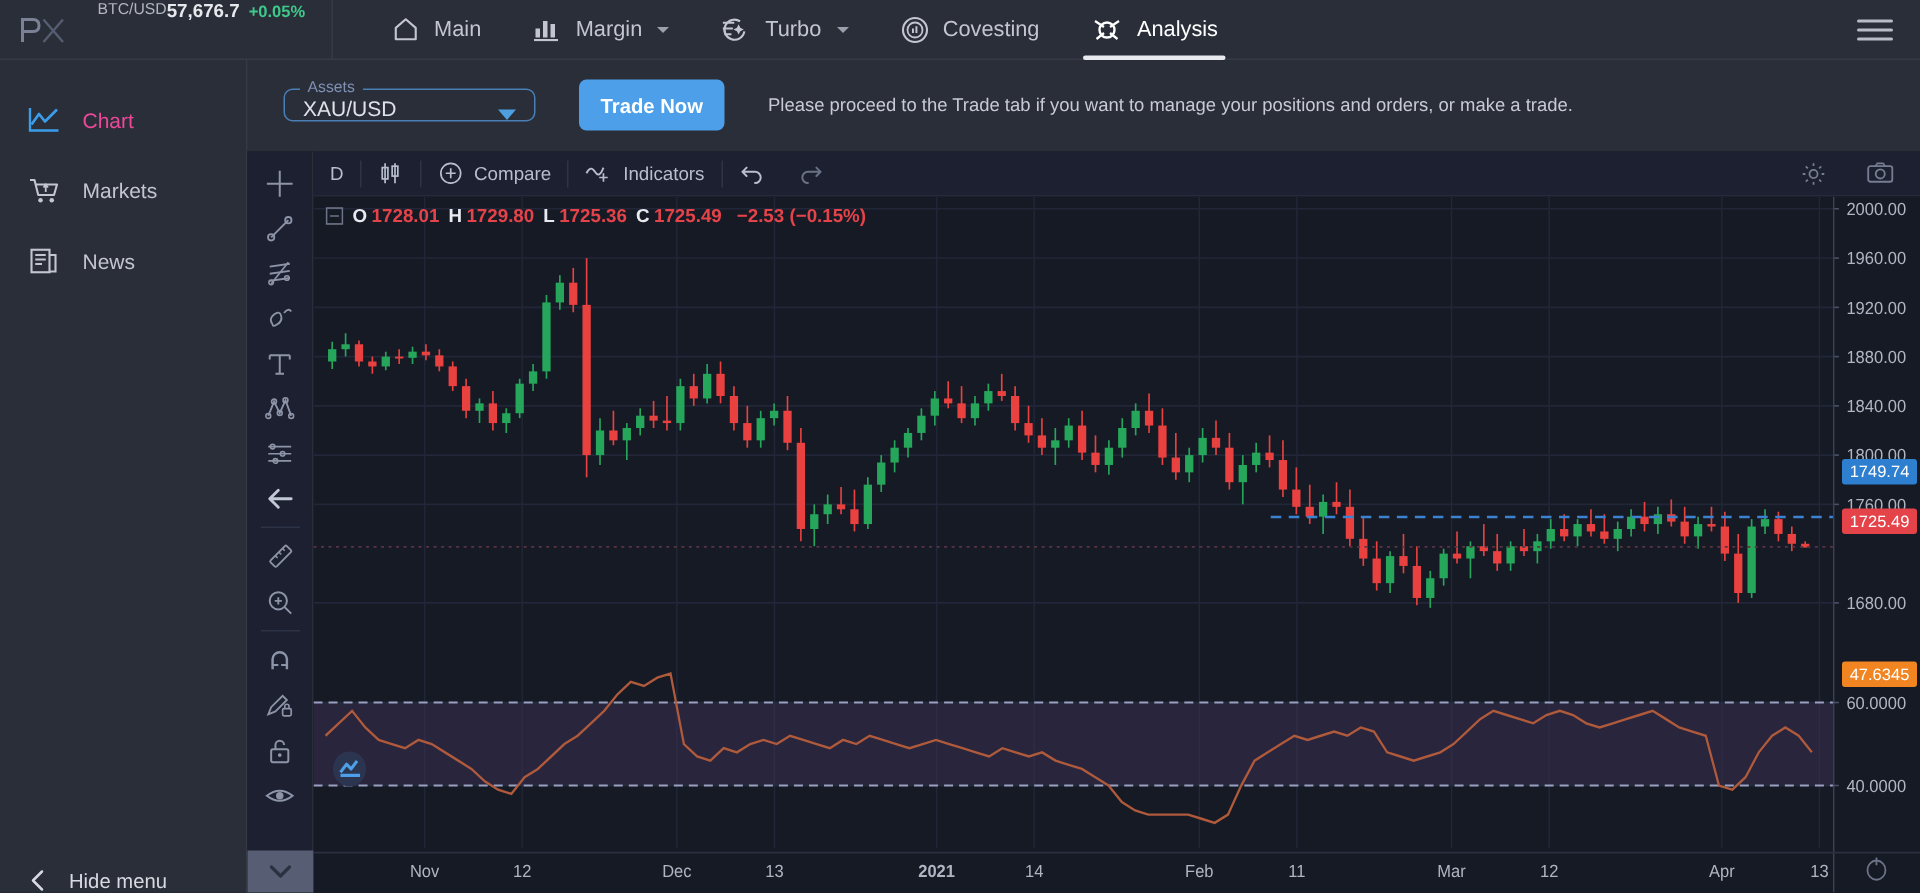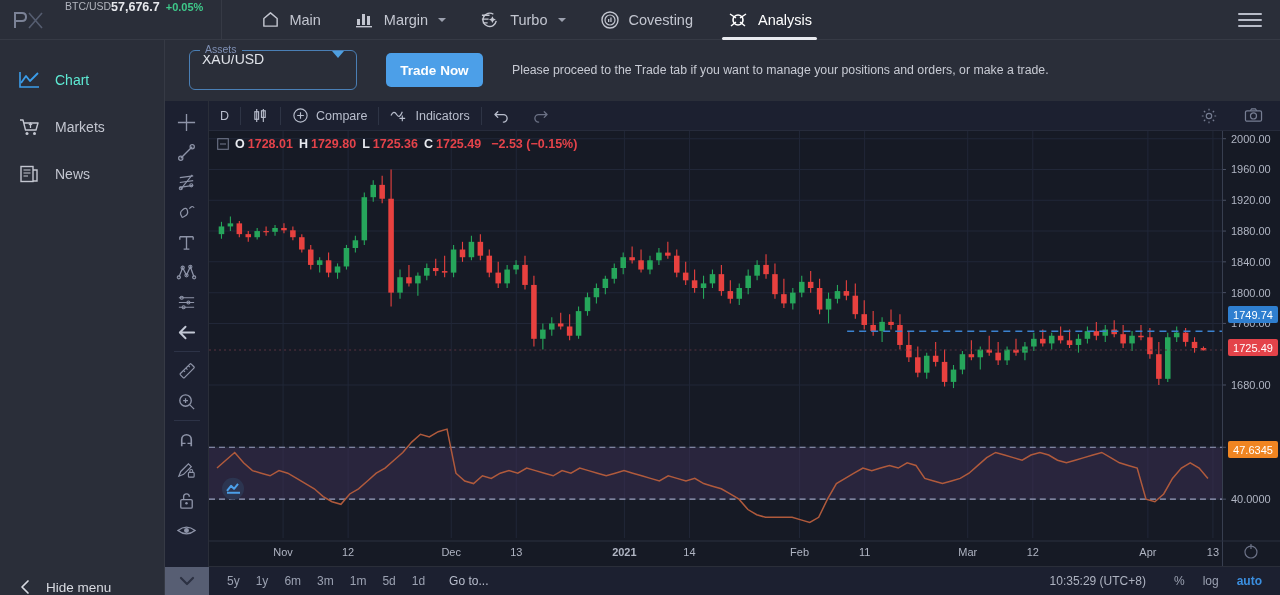--- a/index.html
+++ b/index.html
@@ -34,33 +34,33 @@
   .hamb span { display:block; height:2.3px; background:#b8bcc8; border-radius:1px; }
 
   
   .body { flex:1; display:flex; min-height:0; }
 
   
   .sidebar { width:165px; background:#2a2e39; flex:none; position:relative;
              border-right:1px solid #363a45; }
   .sbitem { display:flex; align-items:center; gap:14px; height:28px; margin:0 0 0 18px;
             color:#c3c6d0; cursor:pointer; font-size:14px; }
-  .sbitem.active { color:#5eead4; }
+  .sbitem.active { color:#ec4899; }
   .sb-sp1 { height:26px; }
   .sb-sp2 { height:19px; }
   .hidemenu { position:absolute; left:0; right:0; bottom:0; height:37px;
               display:flex; align-items:flex-end; gap:14px; padding-left:18px;
               color:#d8dae1; cursor:pointer; font-size:13.5px; }
 
   
   .chartwrap { flex:1; display:flex; flex-direction:column; min-width:0; background:#151924; }
   .infobar { height:60px; background:#2a2e39; display:flex; align-items:center;
              padding:0 12px 0 24px; flex:none; gap:0; }
-  .assetsel { position:relative; width:168px; height:40px; border:1px solid #4a7fb5;
-              border-radius:6px; display:flex; align-items:flex-start; padding:0 12px;
+  .assetsel { position:relative; width:168px; height:22px; border:1px solid #4a7fb5;
+              border-radius:6px; display:flex; align-items:flex-end; padding:0 12px;
               cursor:pointer; background:transparent; }
   .assetsel .lbl { position:absolute; top:-8px; left:10px; background:#2a2e39;
                    padding:0 5px; font-size:10.5px; color:#7f90b5; }
   .assetsel .val { font-size:14px; color:#dfe2e8; }
   .assetsel .dc { position:absolute; right:12px; width:0;height:0;
                   border-left:6px solid transparent;border-right:6px solid transparent;
                   border-top:7px solid #4e9fe0; }
   .tradebtn { margin-left:29px; width:97px; height:34px; border-radius:5px;
               background:#4c9fe8; color:#fff; font-weight:bold; font-size:13.5px;
               display:flex; align-items:center; justify-content:center; cursor:pointer; border:none; }
@@ -731,34 +731,18 @@
               <span style="color:#e8eaef">C</span>
                 <span style="color:#e4434a;margin-left:-3px">1725.49</span>
               <span style="color:#e4434a;margin-left:4px">−2.53 (−0.15%)</span>
             </div>
 
             <div class="pbadge" style="background:#2f7fd0; top:175px;">1749.74</div>
             <div class="pbadge" style="background:#e4434a; top:208px;">1725.49</div>
             <div class="pbadge" style="background:#f08522; top:310px;">47.6345</div>
           </div>
 
-          <div class="statusbar">
-            <div class="sbtn">5y</div>
-            <div class="sbtn">1y</div>
-            <div class="sbtn">6m</div>
-            <div class="sbtn">3m</div>
-            <div class="sbtn">1m</div>
-            <div class="sbtn">5d</div>
-            <div class="sbtn">1d</div>
-            <div class="goto">Go to...</div>
-            <div class="sbright">
-              <span class="clock">10:35:29 (UTC+8)</span>
-              <span class="sbtn">%</span>
-              <span class="sbtn">log</span>
-              <span class="sbtn auto">auto</span>
-            </div>
-          </div>
 
         </div>
       </div>
     </div>
   </div>
 </div>
 
 </body></html>

